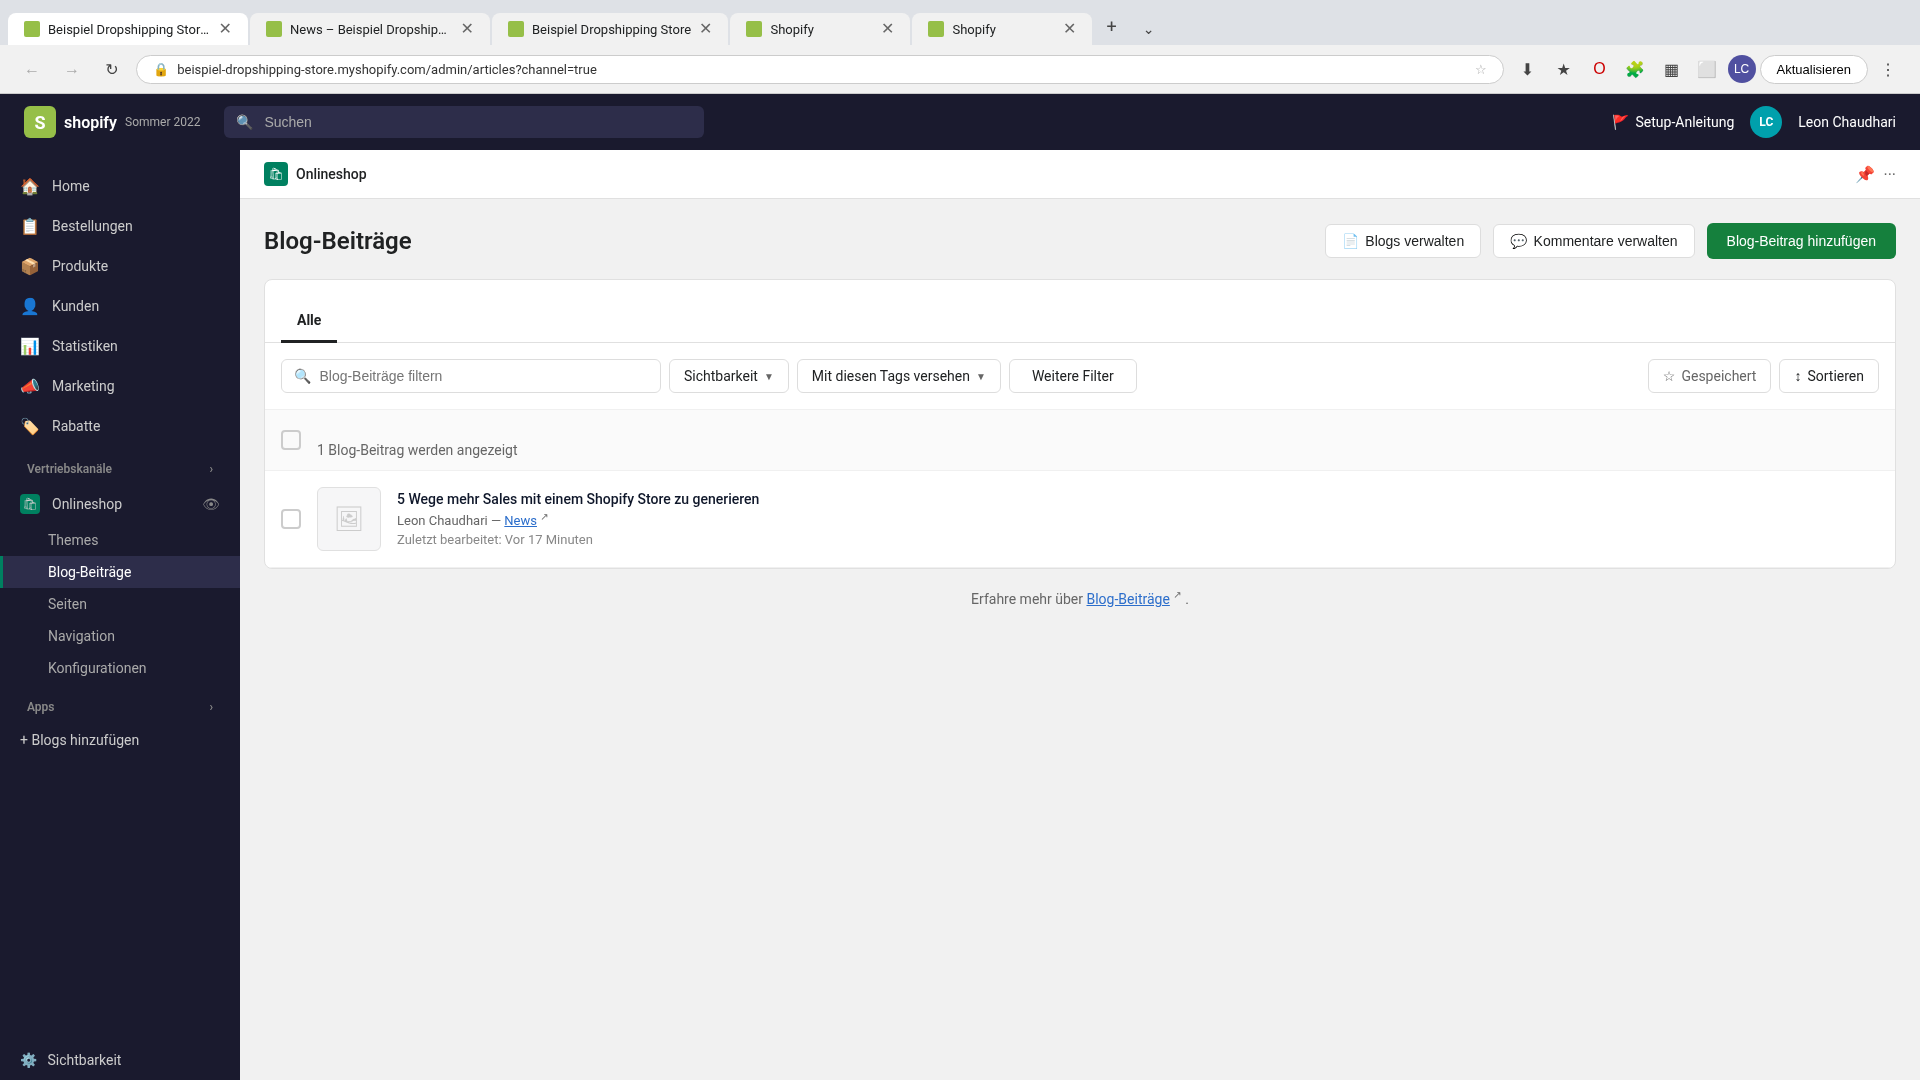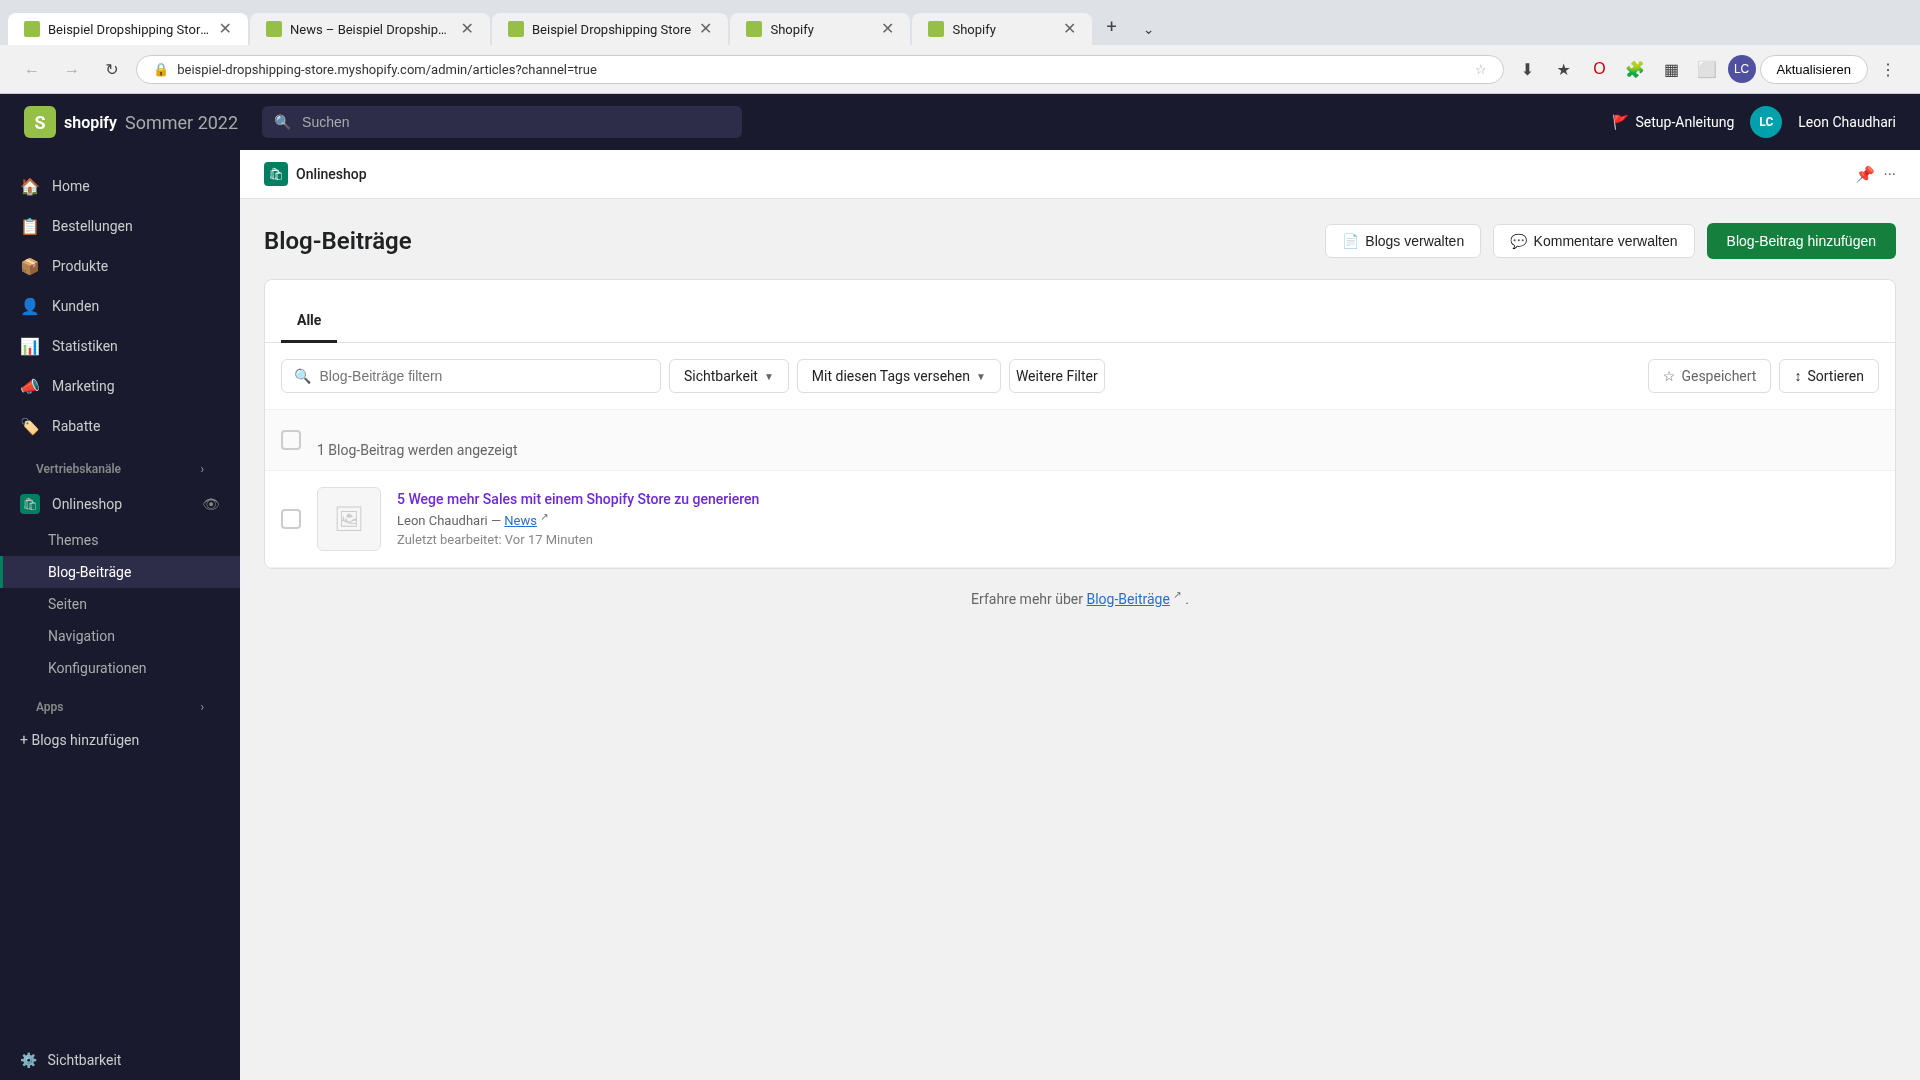--- a/index.html
+++ b/index.html
@@ -25,39 +25,39 @@
     .address-text { flex: 1; }
     .browser-actions { display: flex; align-items: center; gap: 4px; }
     .browser-action-btn { width: 32px; height: 32px; border-radius: 50%; border: none; background: none; cursor: pointer; display: flex; align-items: center; justify-content: center; color: #444; font-size: 16px; }
     .update-btn { background: #fff; border: 1px solid #ccc; border-radius: 20px; padding: 6px 16px; font-size: 13px; cursor: pointer; color: #000000; }
 
     
     .app-wrapper { display: flex; flex-direction: column; height: calc(1080px - 80px); background: #f1f1f1; }
     .app-header { display: flex; align-items: center; padding: 0 24px; height: 56px; background: #1a1a2e; gap: 24px; flex-shrink: 0; }
     .shopify-logo { display: flex; align-items: center; gap: 8px; color: #fff; font-size: 16px; font-weight: 600; }
     .shopify-logo-icon { width: 32px; height: 32px; background: #96bf48; border-radius: 6px; display: flex; align-items: center; justify-content: center; color: #fff; font-weight: bold; font-size: 18px; }
-    .shopify-season { color: #aaa; font-size: 18px; font-weight: normal; }
+    .shopify-season { color: #aaa; font-size: 12px; font-weight: normal; }
     .header-search { flex: 1; max-width: 480px; }
     .header-search-input { width: 100%; padding: 8px 0 8px 40px; border-radius: 6px; border: none; background: #2d2d4a; color: #fff; font-size: 14px; }
     .header-search-input::placeholder { color: #aaa; }
     .header-search-wrap { position: relative; }
     .header-search-icon { position: absolute; left: 12px; top: 50%; transform: translateY(-50%); color: #aaa; font-size: 14px; }
     .header-right { margin-left: auto; display: flex; align-items: center; gap: 16px; }
     .setup-link { color: #fff; font-size: 14px; display: flex; align-items: center; gap: 6px; text-decoration: none; }
     .user-avatar { width: 32px; height: 32px; border-radius: 50%; background: #00a0ac; color: #fff; display: flex; align-items: center; justify-content: center; font-size: 12px; font-weight: bold; }
     .user-name { color: #fff; font-size: 14px; }
 
     
     .main-layout { display: flex; flex: 1; overflow: hidden; }
 
     
     .sidebar { width: 240px; background: #1a1a2e; color: #fff; display: flex; flex-direction: column; padding: 16px 0; flex-shrink: 0; overflow-y: auto; }
     .sidebar-nav-item { display: flex; align-items: center; gap: 12px; padding: 10px 20px; cursor: pointer; color: #ccc; font-size: 14px; }
     .sidebar-nav-icon { width: 20px; height: 20px; display: flex; align-items: center; justify-content: center; font-size: 16px; flex-shrink: 0; }
-    .sidebar-section-header { display: flex; align-items: center; justify-content: space-between; padding: 16px 36px 8px; color: #888; font-size: 12px; font-weight: 600; text-transform: none; }
+    .sidebar-section-header { display: flex; align-items: center; justify-content: space-between; padding: 16px 27px 8px; color: #888; font-size: 12px; font-weight: 600; text-transform: none; }
     .sidebar-section-arrow { font-size: 12px; color: #888; }
     .sidebar-sub-item { display: flex; align-items: center; padding: 8px 20px 8px 48px; cursor: pointer; color: #aaa; font-size: 14px; position: relative; }
     .sidebar-sub-item.active { color: #fff; background: #2d2d4a; border-left: 3px solid #008060; padding-left: 45px; }
 
     
     .content-area { flex: 1; display: flex; flex-direction: column; overflow: hidden; }
 
     
     .channel-header { display: flex; align-items: center; justify-content: space-between; padding: 12px 24px; background: #fff; border-bottom: 1px solid #e0e0e0; }
     .channel-title { display: flex; align-items: center; gap: 8px; font-size: 14px; font-weight: 500; }
@@ -82,35 +82,35 @@
     .tab-item { padding: 12px 16px; font-size: 14px; cursor: pointer; color: #666; border-bottom: 3px solid transparent; margin-bottom: -1px; }
     .tab-item.active { color: #202223; border-bottom-color: #202223; font-weight: 700; margin-top: 20px; }
 
     
     .filters-row { display: flex; align-items: center; gap: 8px; padding: 16px; border-bottom: 1px solid #f0f0f0; }
     .filter-search { display: flex; align-items: center; gap: 8px; flex: 1; max-width: 380px; border: 1px solid #ddd; border-radius: 6px; padding: 8px 12px; background: #fff; }
     .filter-search input { border: none; outline: none; flex: 1; font-size: 14px; color: #202223; }
     .filter-search-icon { color: #666; font-size: 14px; }
     .filter-dropdown { display: flex; align-items: center; gap: 6px; padding: 8px 14px; border: 1px solid #ddd; border-radius: 6px; background: #fff; cursor: pointer; font-size: 14px; }
     .filter-dropdown-arrow { font-size: 10px; color: #666; }
-    .filter-btn { display: flex; align-items: center; gap: 6px; padding: 8px 6px; border: 1px solid #ddd; border-radius: 6px; background: #fff; cursor: pointer; font-size: 14px; }
+    .filter-btn { display: flex; align-items: center; gap: 6px; padding: 8px 22px; border: 1px solid #ddd; border-radius: 6px; background: #fff; cursor: pointer; font-size: 14px; }
     .filter-btn-right { margin-left: auto; display: flex; align-items: center; gap: 8px; }
     .saved-btn { display: flex; align-items: center; gap: 6px; padding: 8px 14px; border: 1px solid #ddd; border-radius: 6px; background: #fff; cursor: pointer; font-size: 14px; color: #666; }
     .sort-btn { display: flex; align-items: center; gap: 6px; padding: 8px 14px; border: 1px solid #ddd; border-radius: 6px; background: #fff; cursor: pointer; font-size: 14px; }
 
     
     .table-header-row { display: flex; align-items: center; padding: 12px 16px; border-bottom: 1px solid #f0f0f0; background: #fafafa; }
     .table-checkbox { width: 36px; }
     .table-count { font-size: 14px; color: #666; margin-top: 20px; }
     .table-row { display: flex; align-items: center; padding: 16px; border-bottom: 1px solid #f0f0f0; gap: 16px; }
     .row-checkbox { width: 20px; height: 20px; border: 2px solid #ccc; border-radius: 4px; flex-shrink: 0; display: flex; align-items: center; justify-content: center; cursor: pointer; }
     .row-thumbnail { width: 64px; height: 64px; border: 1px solid #e0e0e0; border-radius: 6px; background: #f6f6f7; display: flex; align-items: center; justify-content: center; flex-shrink: 0; }
     .thumbnail-icon { font-size: 24px; color: #ccc; }
     .row-content { flex: 1; }
-    .row-title { font-size: 14px; font-weight: 500; color: #6d28d9; margin-bottom: 4px; }
+    .row-title { font-size: 14px; font-weight: 500; color: #0f172a; margin-bottom: 4px; }
     .row-meta { font-size: 13px; color: #666; margin-bottom: 4px; }
     .row-meta a { color: #2c6ecb; text-decoration: underline; }
     .row-date { font-size: 13px; color: #888; }
 
     
     .page-footer { margin-top: 20px; font-size: 14px; color: #666; text-align: center; }
     .page-footer a { color: #2c6ecb; text-decoration: underline; }
 
     
     .sidebar-settings { display: flex; align-items: center; gap: 10px; padding: 10px 20px; cursor: pointer; color: #ccc; font-size: 14px; }

